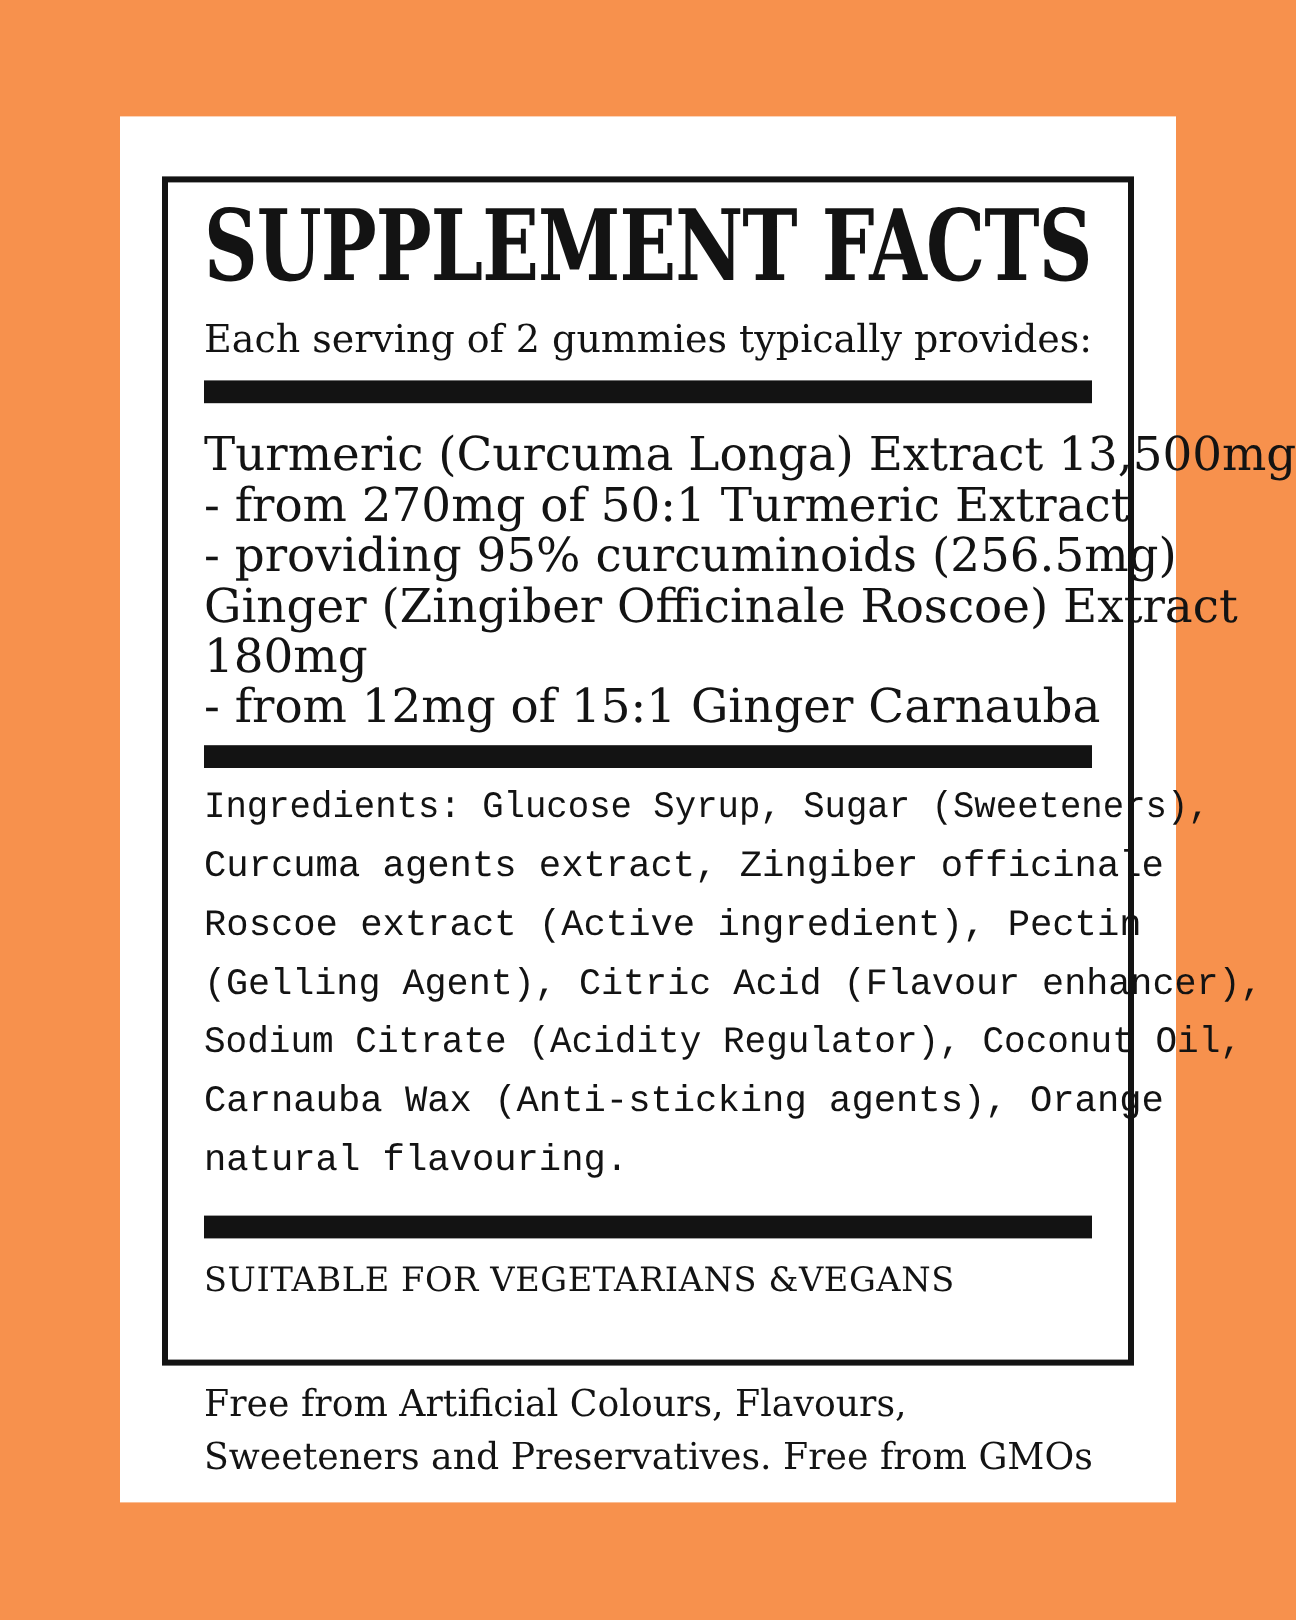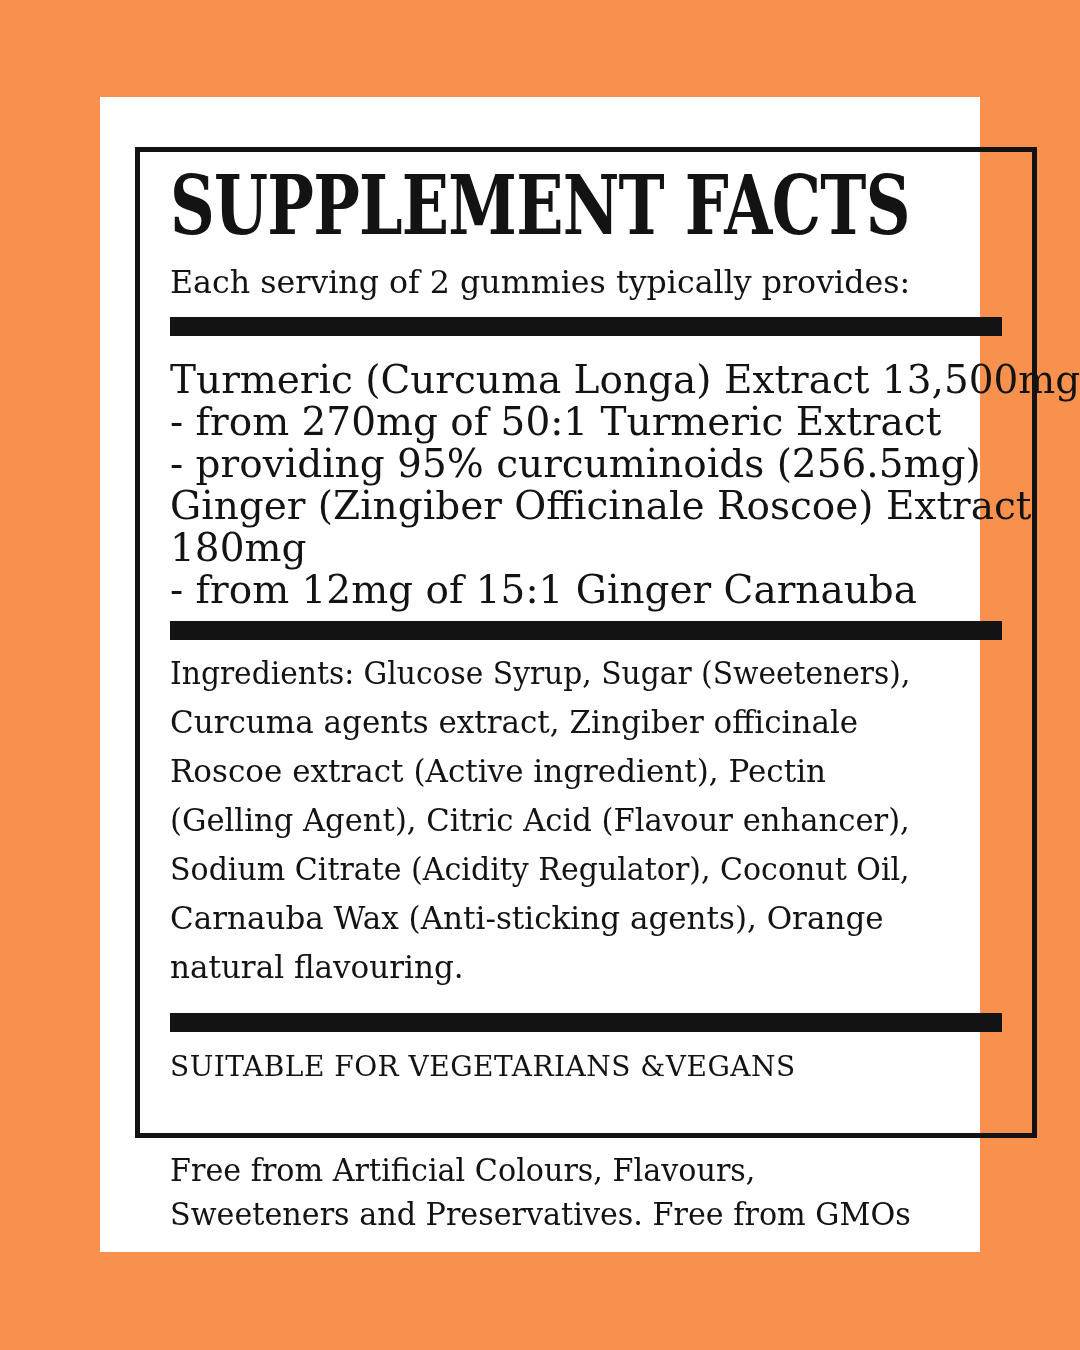--- a/index.html
+++ b/index.html
@@ -23,21 +23,21 @@
     left: 100px;
     top: 97px;
     width: 880px;
     height: 1155px;
     background: var(--color-panel);
   }
   .facts-box {
     position: absolute;
     left: 35px;
     top: 50px;
-    width: 902px;
+    width: 810px;
     height: 991px;
     border: 5px solid var(--color-ink);
     padding: 0 30px;
   }
   .title {
     font-size: 82px;
     line-height: 82px;
     font-weight: bold;
     letter-spacing: -1px;
     margin: 12px 0 0 0;
@@ -59,20 +59,21 @@
   .bar-2 { margin-top: 10px; }
   .bar-3 { margin-top: 21px; }
   .nutrients {
     margin-top: 23px;
     font-size: 39px;
   }
   .nutrients .line { line-height: 42px; white-space: nowrap; transform-origin: left center; }
   .ingredients {
     margin-top: 9px;
     font-size: 31px;
+    font-family: Liberation Mono, monospace;
   }
   .ingredients .line { line-height: 49px; white-space: nowrap; transform-origin: left center; }
   .suitable {
     font-size: 28px;
     line-height: 40px;
     letter-spacing: 0.5px;
     margin: 15px 0 0 0;
     white-space: nowrap;
     transform-origin: left center;
   }

